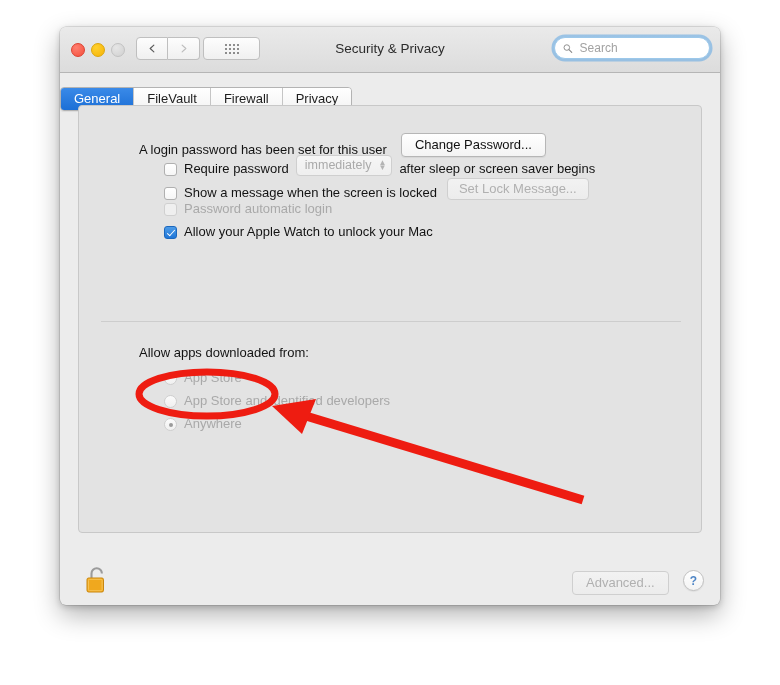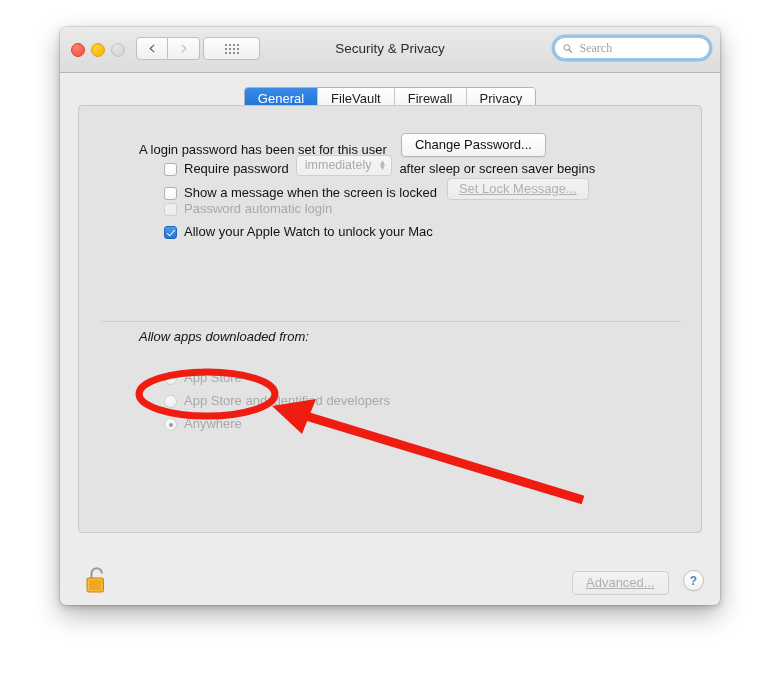--- a/index.html
+++ b/index.html
@@ -111,35 +111,35 @@
     border: 1px solid #9cc8ea;
     box-shadow: 0 0 0 2.5px rgba(93,165,228,0.55);
     display: flex;
     align-items: center;
     padding: 0 8px;
   }
   #search-input {
     border: none;
     outline: none;
     background: transparent;
-    font-family: Liberation Serif, serif;
+    font-family: Liberation Sans, sans-serif;
     font-size: 12px;
     color: #be185d;
     width: 100%;
     margin-left: 5px;
   }
   #search-input::placeholder { color: #a2a2a2; }
 
   
   #tabbar {
     position: absolute;
     top: 60px;
     left: 0; right: 0;
     display: flex;
-    justify-content: center;
+    justify-content: flex-start;
   }
   #tabs {
     display: flex;
     border: 1px solid #b3b3b3;
     border-radius: 4px;
     overflow: hidden;
     box-shadow: 0 1px 1px rgba(0,0,0,0.07);
   }
   .tab {
     font-size: 13px;
@@ -181,21 +181,20 @@
     border-radius: 4px;
     padding: 3px 13px 4px;
     box-shadow: 0 1px 1px rgba(0,0,0,0.06);
     white-space: nowrap;
   }
   .pushbtn.disabled {
     color: #b0b0b0;
     background: linear-gradient(to bottom, #f2f2f2, #ececec);
     border-color: #cfcfcf;
     box-shadow: none;
-    text-decoration: underline;
   }
 
   
   .cb {
     width: 13px; height: 13px;
     border-radius: 3px;
     box-sizing: border-box;
     background: linear-gradient(to bottom,#ffffff,#f6f6f6);
     border: 1px solid #b0b0b0;
     margin-right: 7px;
@@ -383,21 +382,21 @@
       <span class="lbl dim">Password automatic login</span>
     </div>
 
     <div class="row" style="left:85px; top:118px;">
       <span class="cb checked"></span>
       <span class="lbl">Allow your Apple Watch to unlock your Mac</span>
     </div>
 
     <div id="divider"></div>
 
-    <div class="row" style="left:60px; top:223px;font-style:italic;">
+    <div class="row" style="left:60px; top:239px;">
       <span class="lbl">Allow apps downloaded from:</span>
     </div>
 
     <div class="row" style="left:85px; top:264px;">
       <span class="rb"></span>
       <span class="lbl dim">App Store</span>
     </div>
 
     <div class="row" style="left:85px; top:287px;">
       <span class="rb"></span>

